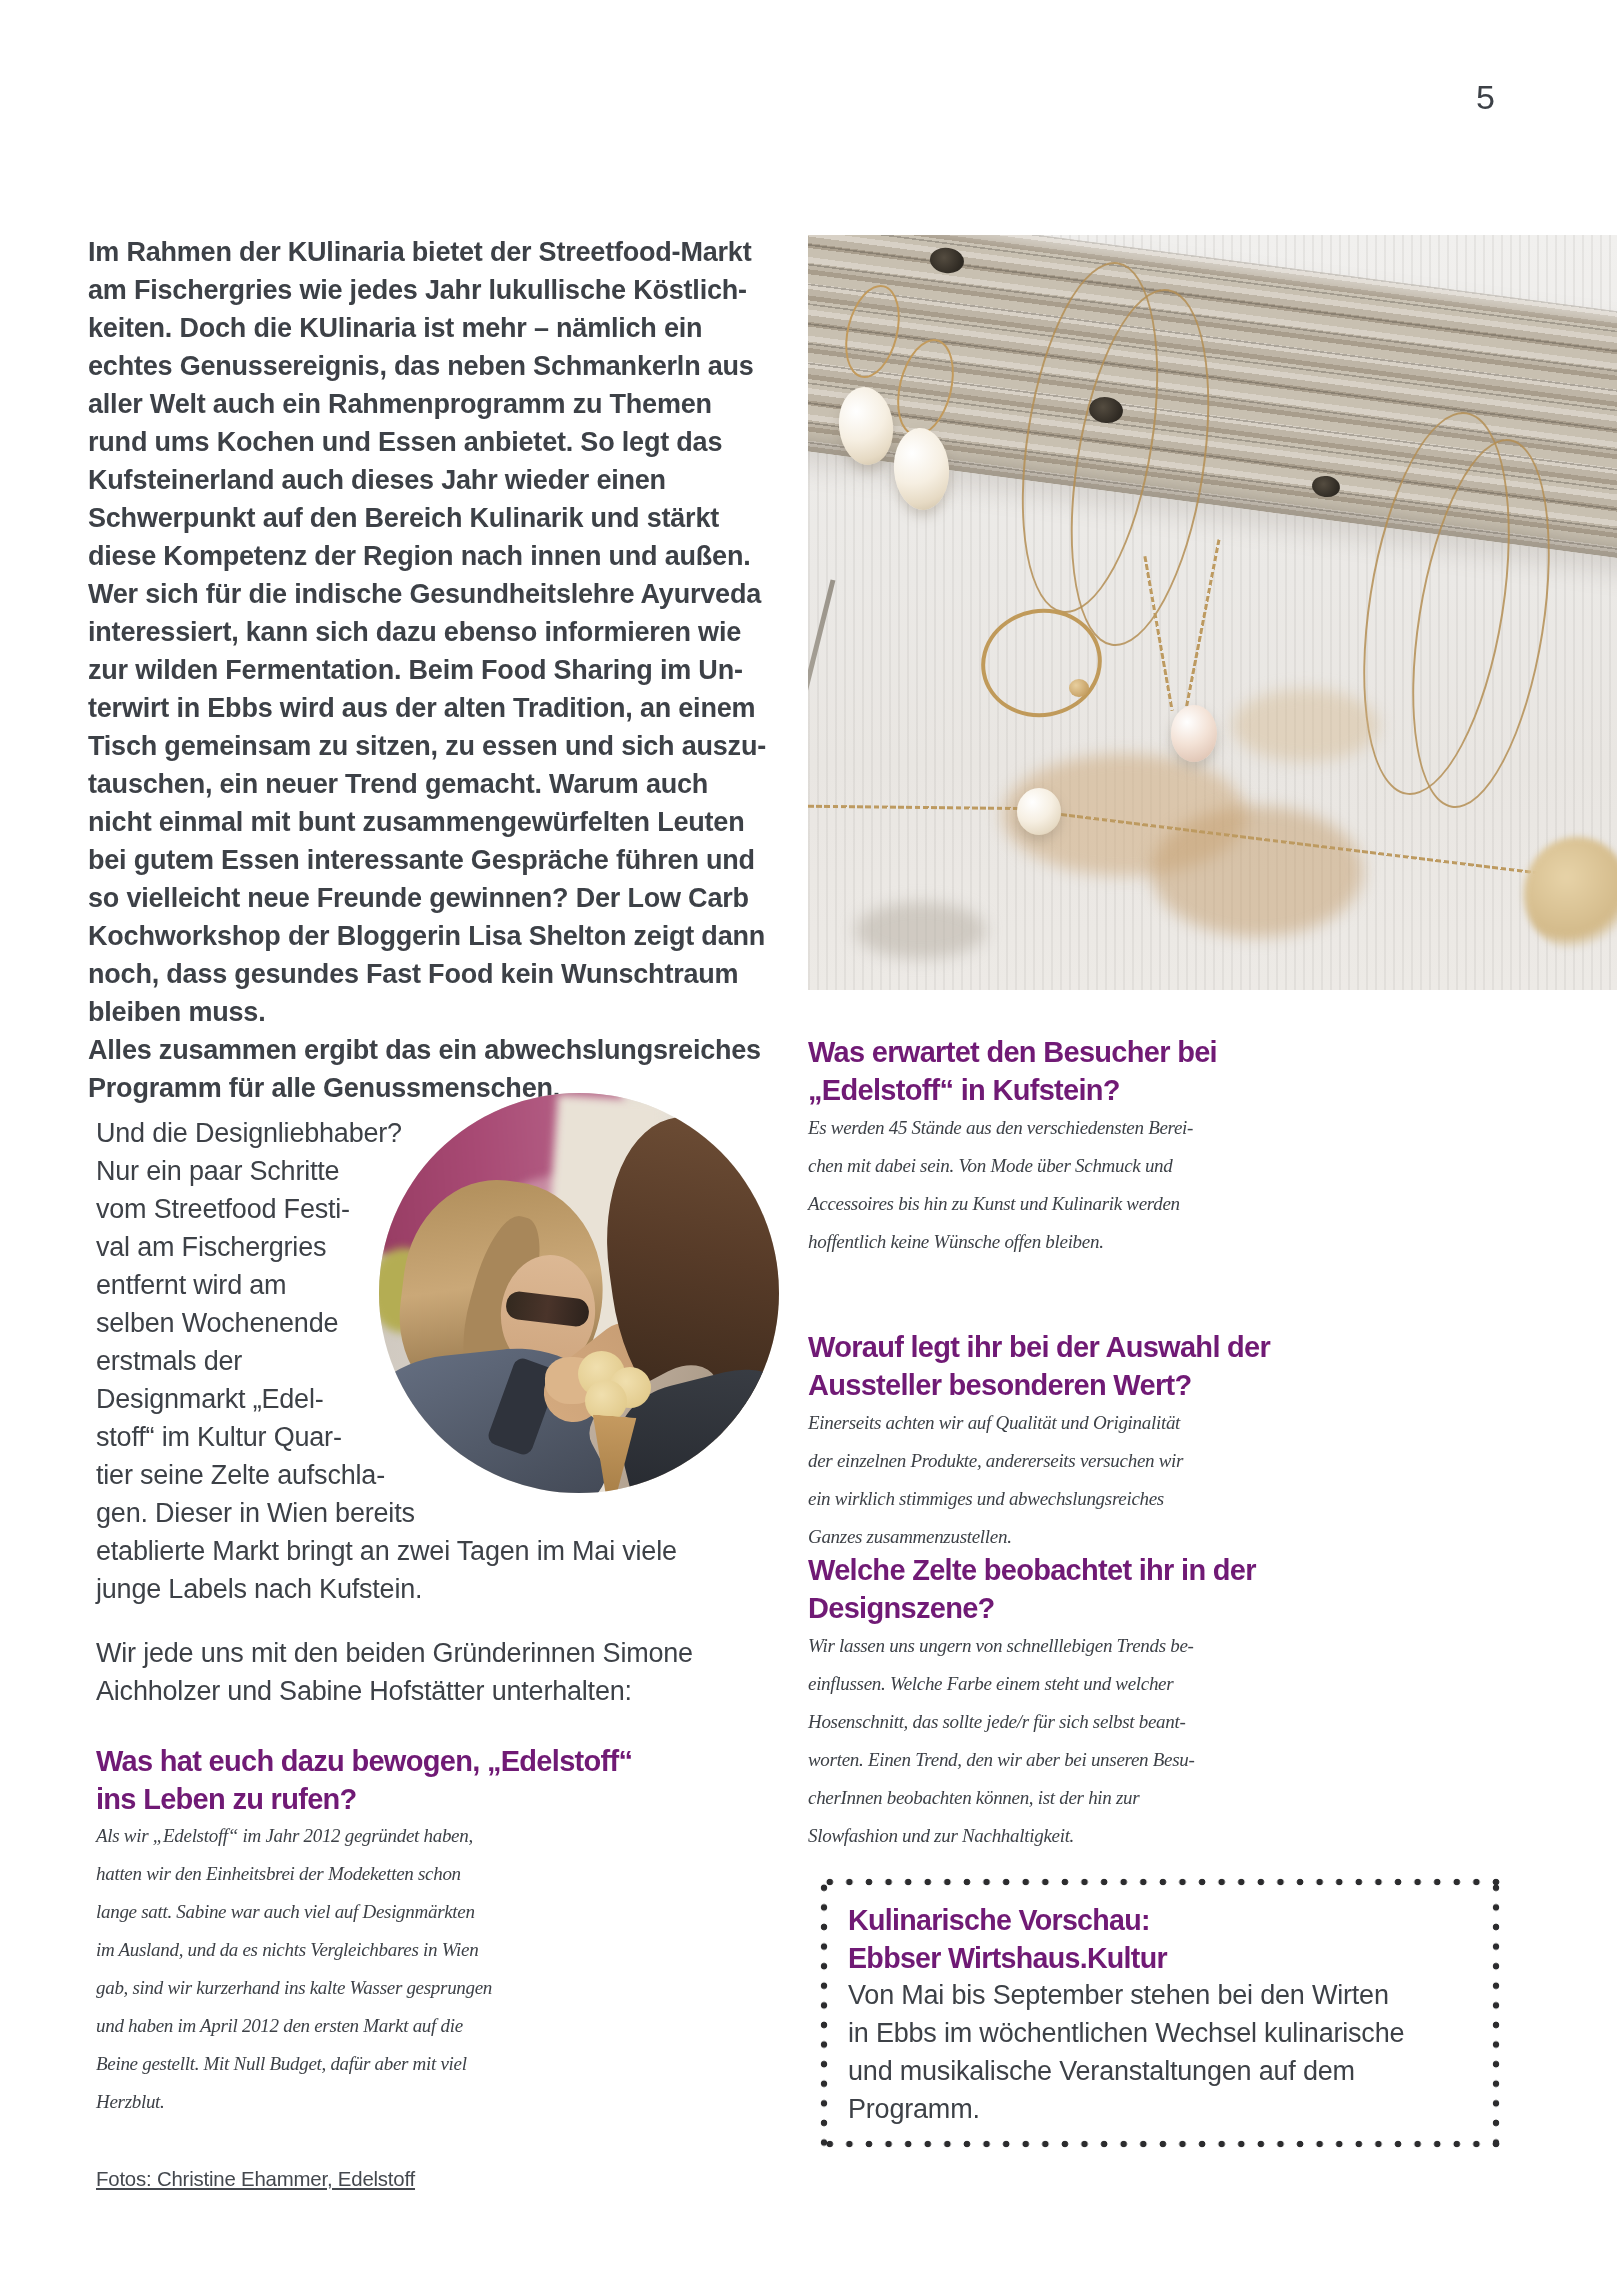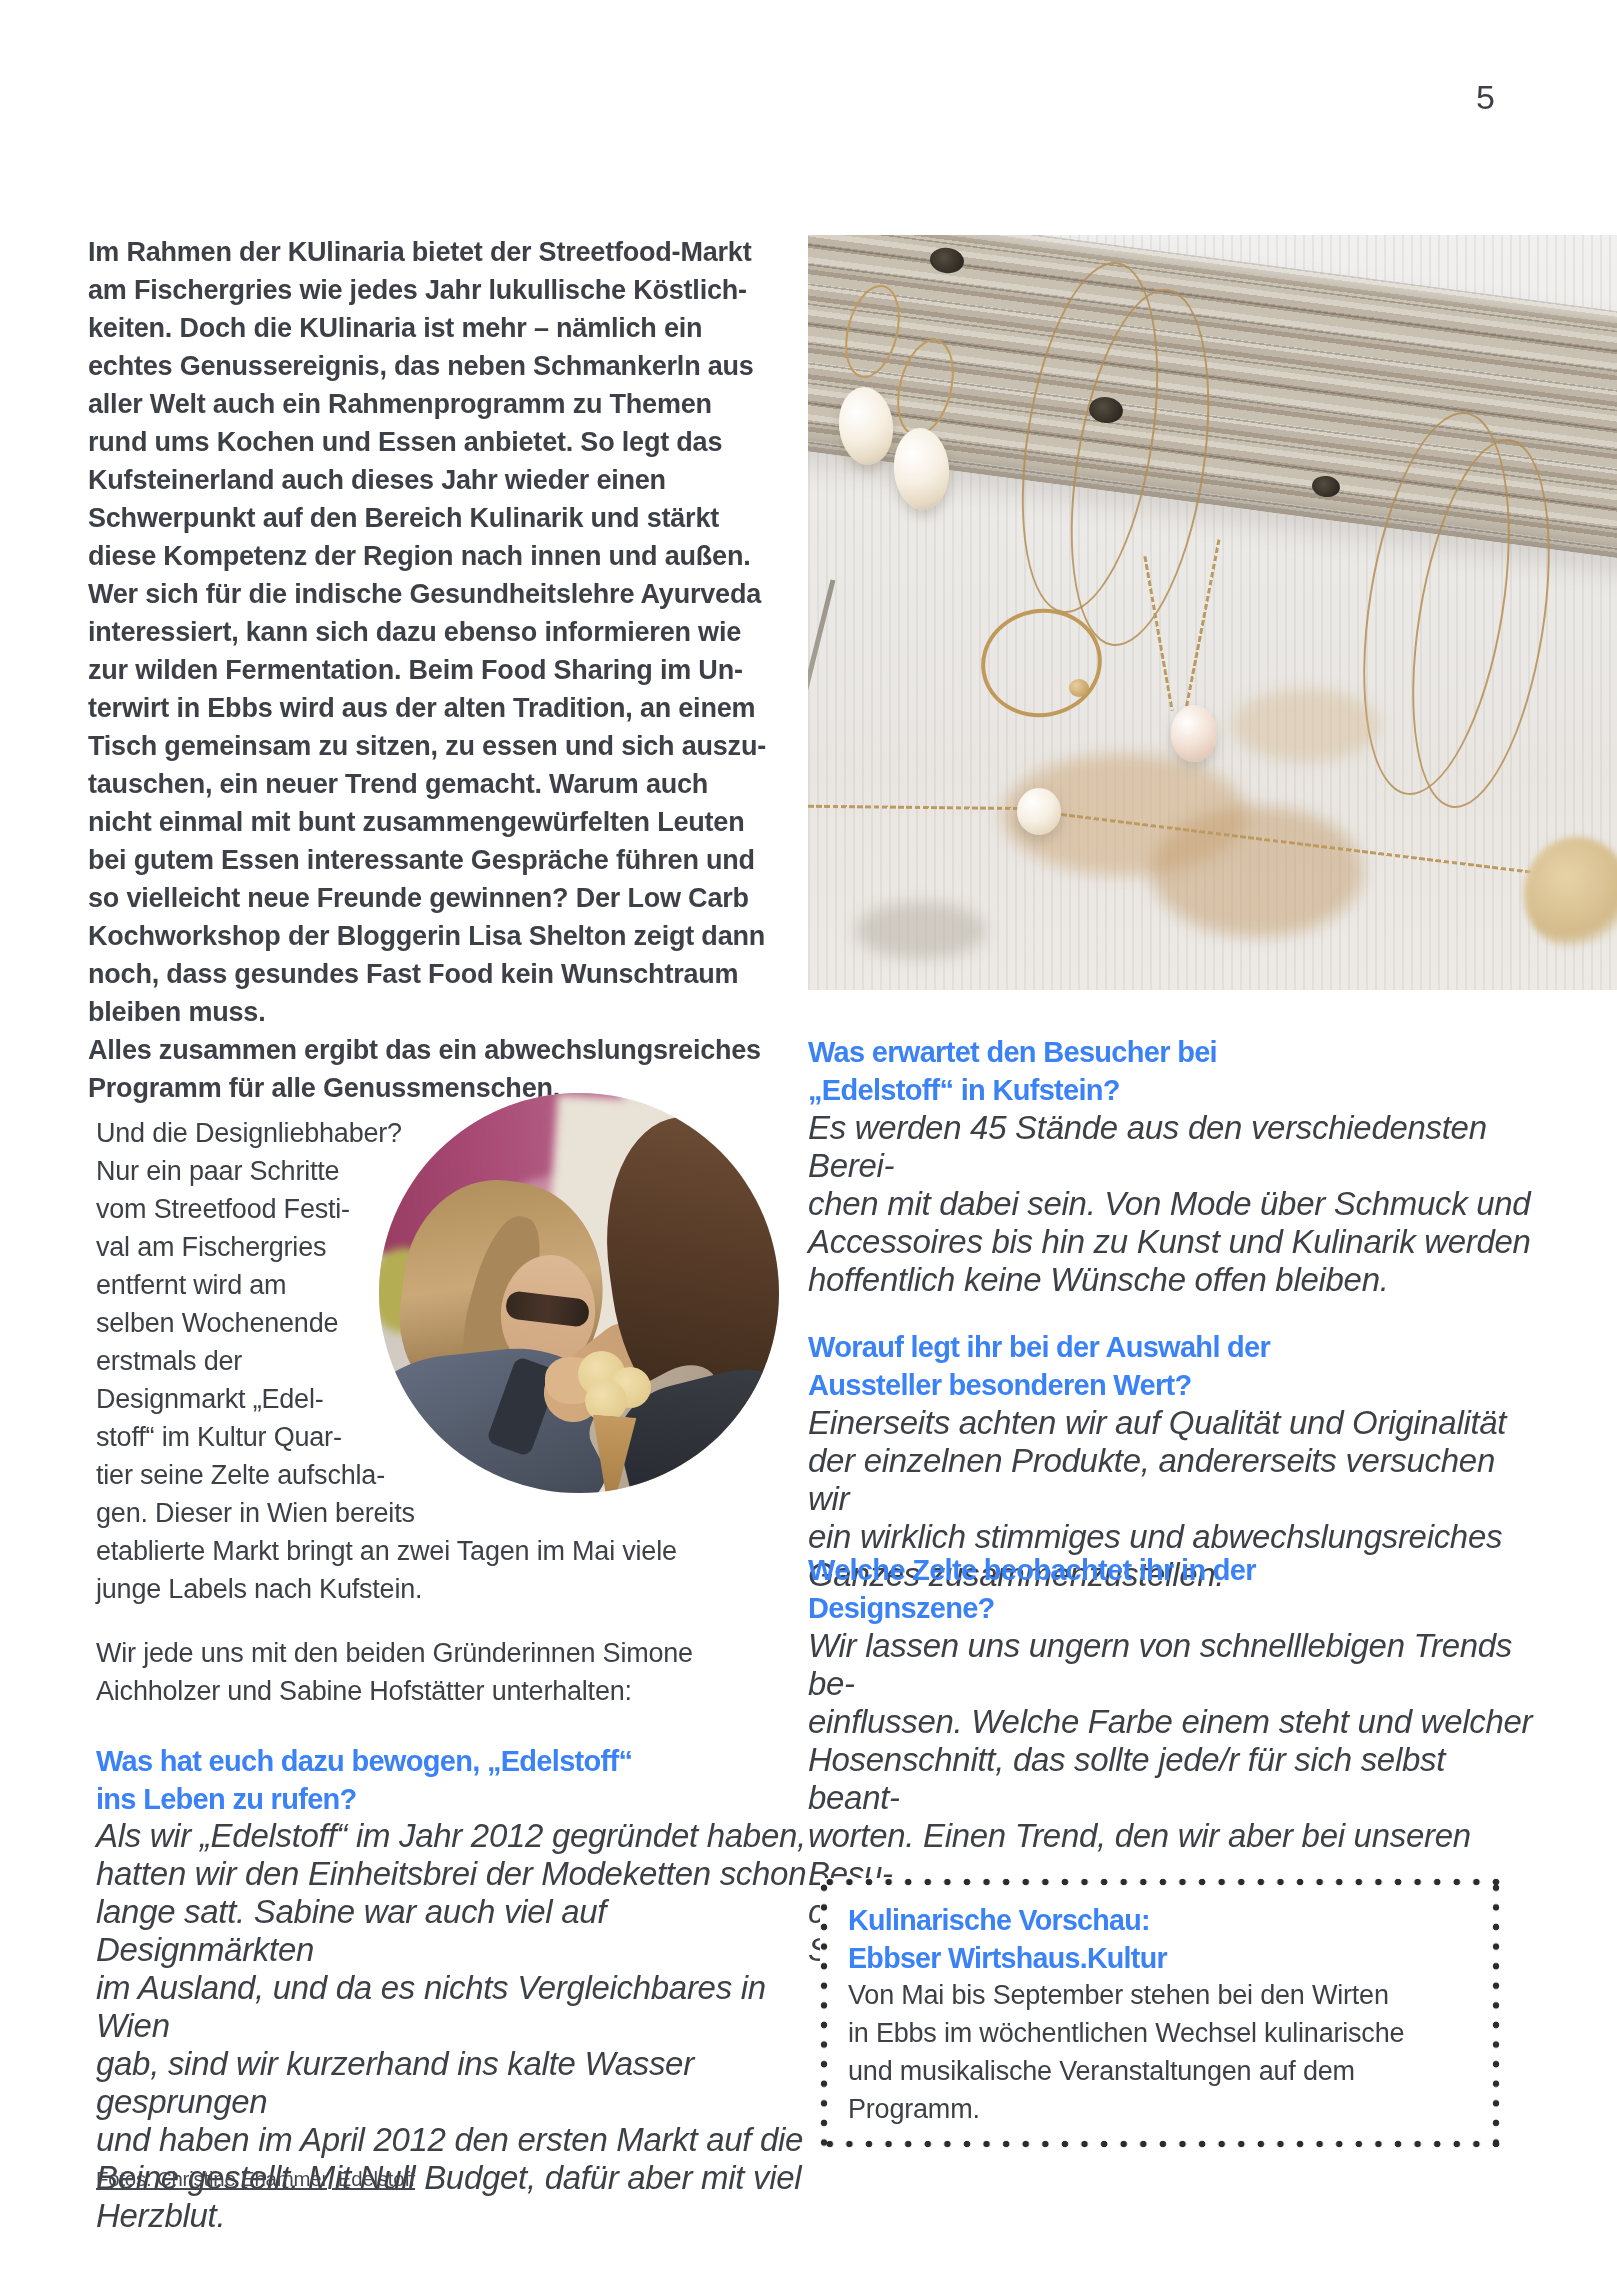--- a/index.html
+++ b/index.html
@@ -1,21 +1,21 @@
 <!DOCTYPE html>
 <html style="font-size:13px"><head>
 <meta charset="utf-8">
 <style>
   html,body{margin:0;padding:0;background:#ffffff;}
   .page{position:relative;width:1618px;height:2284px;background:#ffffff;overflow:hidden;
         font-family:"Liberation Sans","DejaVu Sans",sans-serif;color:#3d4147;}
   .pre{white-space:pre-line;}
   .body-text{font-size:27px;line-height:38px;letter-spacing:-0.2px;color:#3d4147;}
-  .answer{font-size:33px;line-height:38px;letter-spacing:-0.3px;color:#3d4147;font-style:italic;}
-  .q-heading{font-size:29px;line-height:38px;letter-spacing:-0.7px;font-weight:700;color:#3b82f6;}
+  .answer{font-size:19px;line-height:38px;letter-spacing:-0.3px;color:#3d4147;font-style:italic;font-family:Liberation Serif, serif;}
+  .q-heading{font-size:29px;line-height:38px;letter-spacing:-0.7px;font-weight:700;color:#701a75;}
   .abs{position:absolute;}
 
   .page-number{position:absolute;left:1476px;top:78px;font-size:34px;color:#3d4147;}
 
   #p1{left:88px;top:233px;width:711px;font-weight:bold;}
   #design-block{left:96px;top:1093px;width:711px;}
   #design-text{margin-top:21px;}
   #lead-para{left:96px;top:1634px;width:711px;}
   #q-left{left:96px;top:1742px;width:711px;}
   #a-left{left:96px;top:1817px;width:711px;}

